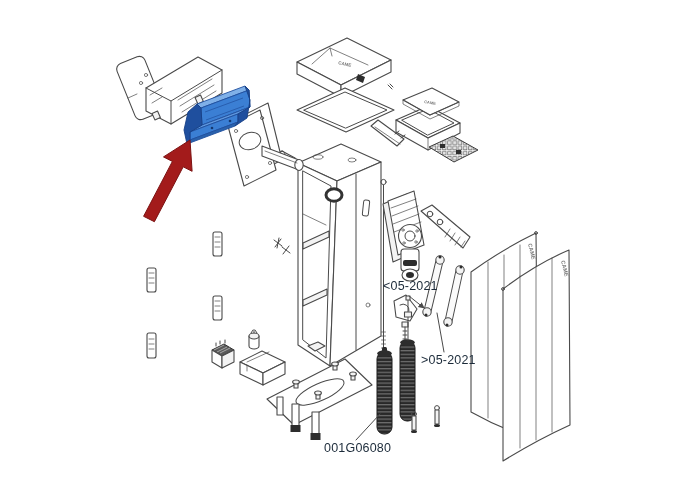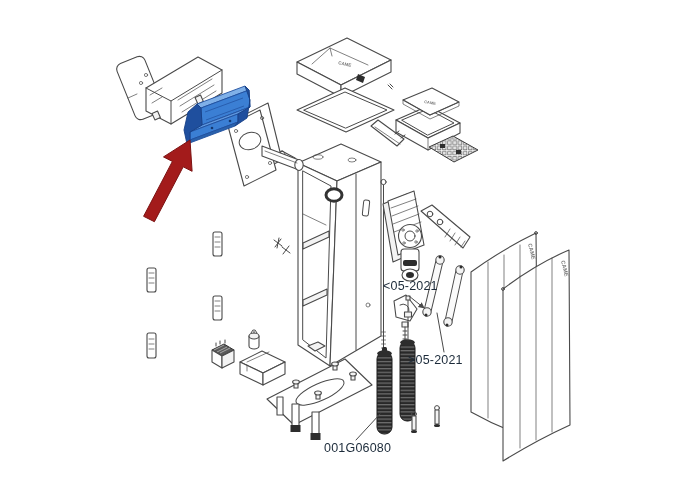--- a/index.html
+++ b/index.html
@@ -317,15 +317,15 @@
   </g>
 
   <g>
     <line class="s" x1="409" y1="296" x2="424" y2="308" marker-end="url(#ah)"></line>
     <line class="s" x1="444" y1="352" x2="437" y2="313"></line>
     <line class="s" x1="356" y1="440" x2="380" y2="414"></line>
   </g>
 </svg>
 
 <div class="lbl" style="left:383px;top:279px">&lt;05-2021</div>
-<div class="lbl" style="left:408px;top:353px">&gt;05-2021</div>
+<div class="lbl" style="left:421px;top:353px">&gt;05-2021</div>
 <div class="lbl" style="left:324px;top:441px">001G06080</div>
 </div>
 
 </body></html>

